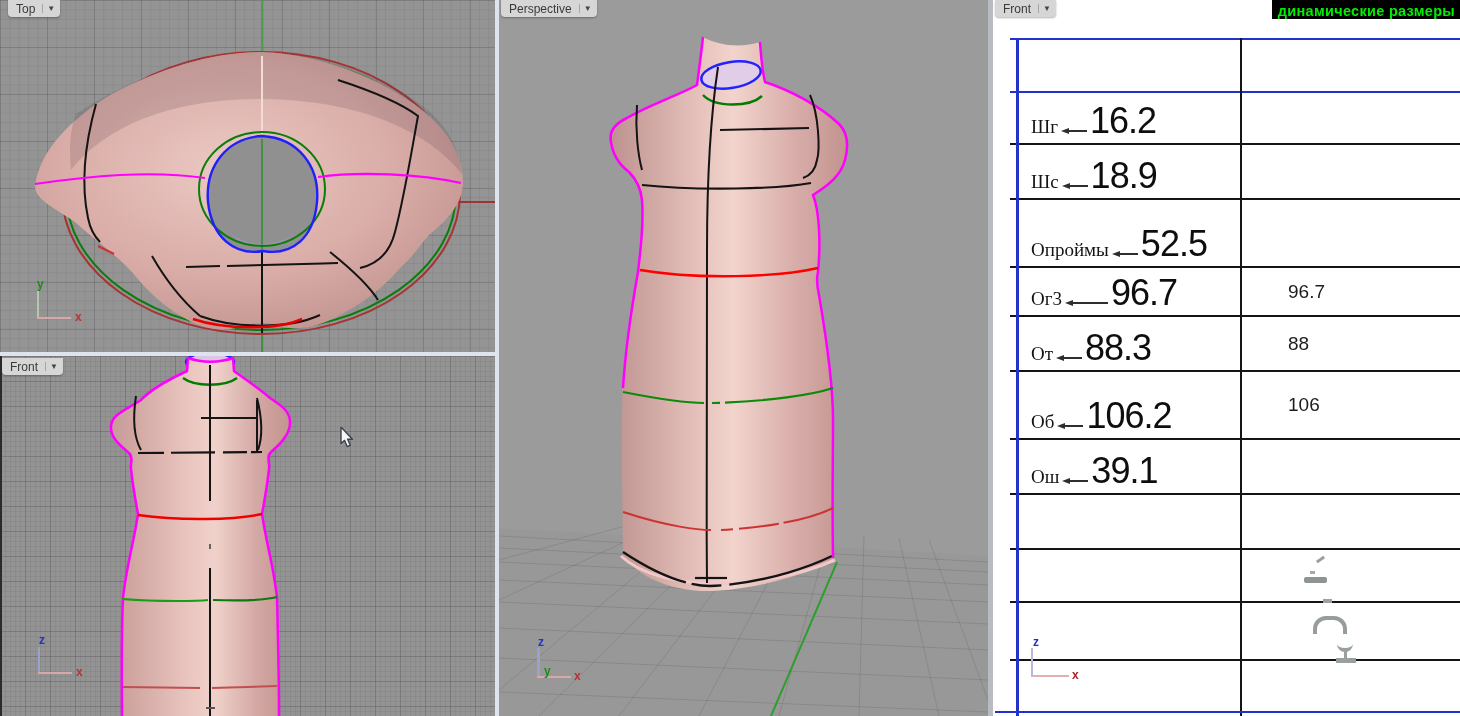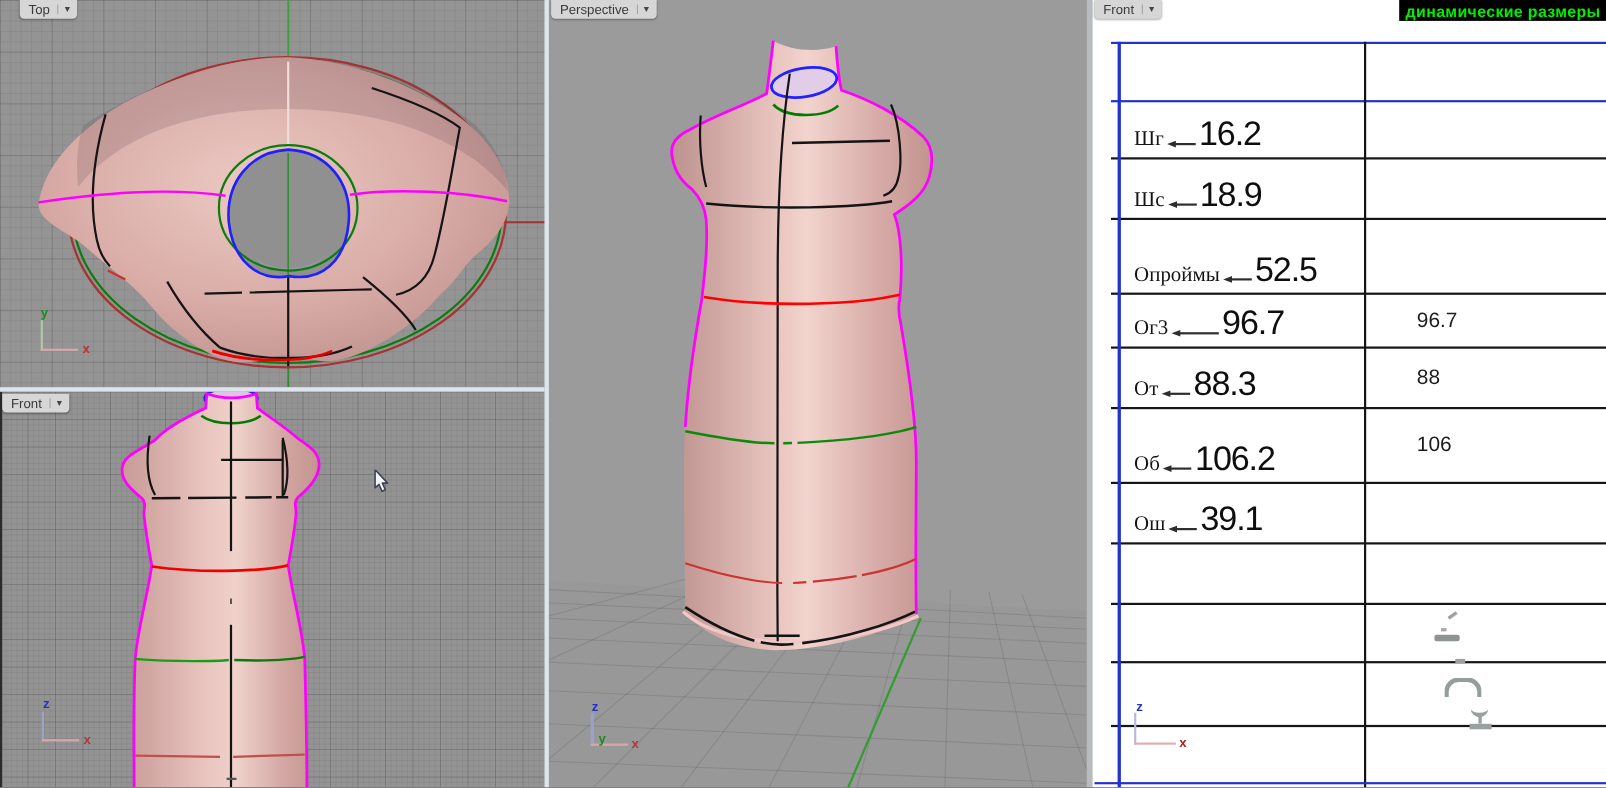--- a/index.html
+++ b/index.html
@@ -31,21 +31,21 @@
   #dyn-title{position:absolute;right:0;top:0;height:19px;display:flex;align-items:flex-end;
              padding:0 5px 0 6px;font-weight:bold;font-size:14.5px;letter-spacing:.3px;z-index:50;}
   #mtable{position:absolute;left:1010px;top:38px;width:450px;border-top:2px solid #2233cc;z-index:10;}
   .trow{display:flex;align-items:flex-end;border-bottom:2px solid #151515;box-sizing:border-box;}
   .trow.brow{border-bottom-color:#2233cc;}
   .trow.norow{border-bottom:none;}
   .c1{width:230px;box-sizing:border-box;display:flex;align-items:baseline;padding:0 4px 5px 21px;overflow:hidden;}
   .c2{flex:1;box-sizing:border-box;padding:0 0 0 48px;display:flex;align-items:center;align-self:stretch;
       font-size:19px;color:#1d1d1d;}
   .nm{font-size:19px;color:#141414;white-space:nowrap;font-family:Liberation Serif, serif;}
-  .val{font-size:31px;line-height:.82;color:#0e0e0e;letter-spacing:-1px;white-space:nowrap;}
+  .val{font-size:36px;line-height:.82;color:#0e0e0e;letter-spacing:-1px;white-space:nowrap;}
   .leader{position:relative;width:27px;height:9px;flex:none;margin:0 2px 4px 3px;align-self:flex-end;}
   .leader.wide{width:44px;}
   .leader::after{content:"";position:absolute;left:6px;right:1px;bottom:2px;border-top:2px solid #2e2e2e;}
   .leader::before{content:"";position:absolute;left:0;bottom:0;width:0;height:0;
       border-top:3.5px solid transparent;border-bottom:3.5px solid transparent;border-right:8px solid #2e2e2e;}
   #tbl-left-border{position:absolute;left:1016px;top:38px;width:3px;height:678px;background:#2233cc;z-index:20;}
   #tbl-col-divider{position:absolute;left:1240px;top:38px;width:2px;height:678px;background:#151515;z-index:15;}
   #tbl-bottom-blue{position:absolute;left:995px;top:711px;width:465px;height:2px;background:#2233cc;z-index:25;}
   
   .axis{position:absolute;z-index:35;}
@@ -382,21 +382,21 @@
       <div class="c2">
           <span></span>
         </div>
     </div>
   </div>
 
   <div class="sep" style="left:495px;top:0;width:4px;height:716px;"></div>
   <div class="sep" style="left:0;top:352px;width:495px;height:4px;"></div>
   <div class="sep" style="left:988px;top:0;width:5px;height:716px;background:#b8bcc0;"></div>
 
-  <div class="vtab" style="left:18px;top:0;justify-content:center;">
+  <div class="vtab" style="left:8px;top:0;justify-content:center;">
     <span class="lbl">Top</span>
     <span class="dd">▼</span>
   </div>
   <div class="vtab" style="left:501px;top:0;">
     <span class="lbl">Perspective</span>
     <span class="dd">▼</span>
   </div>
   <div class="vtab" style="left:2px;top:358px;">
     <span class="lbl">Front</span>
     <span class="dd">▼</span>

